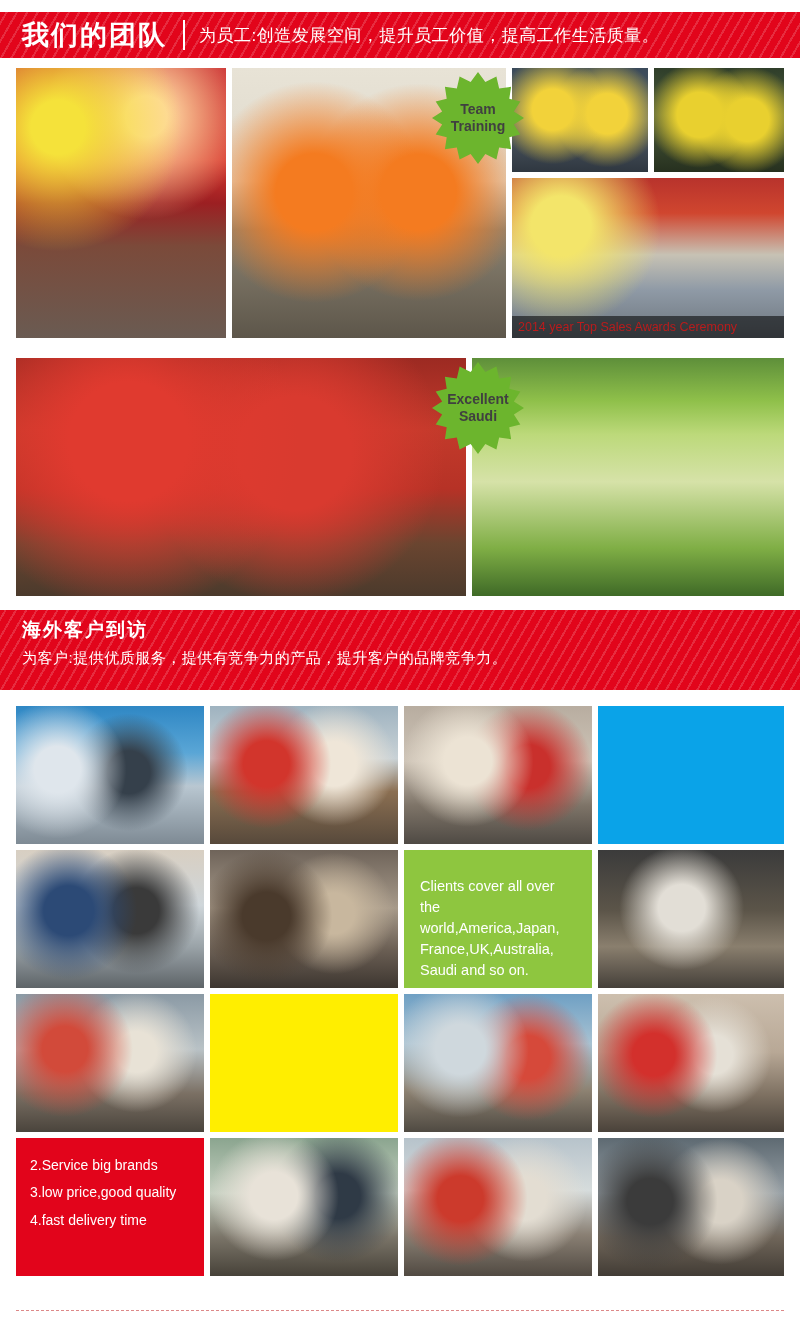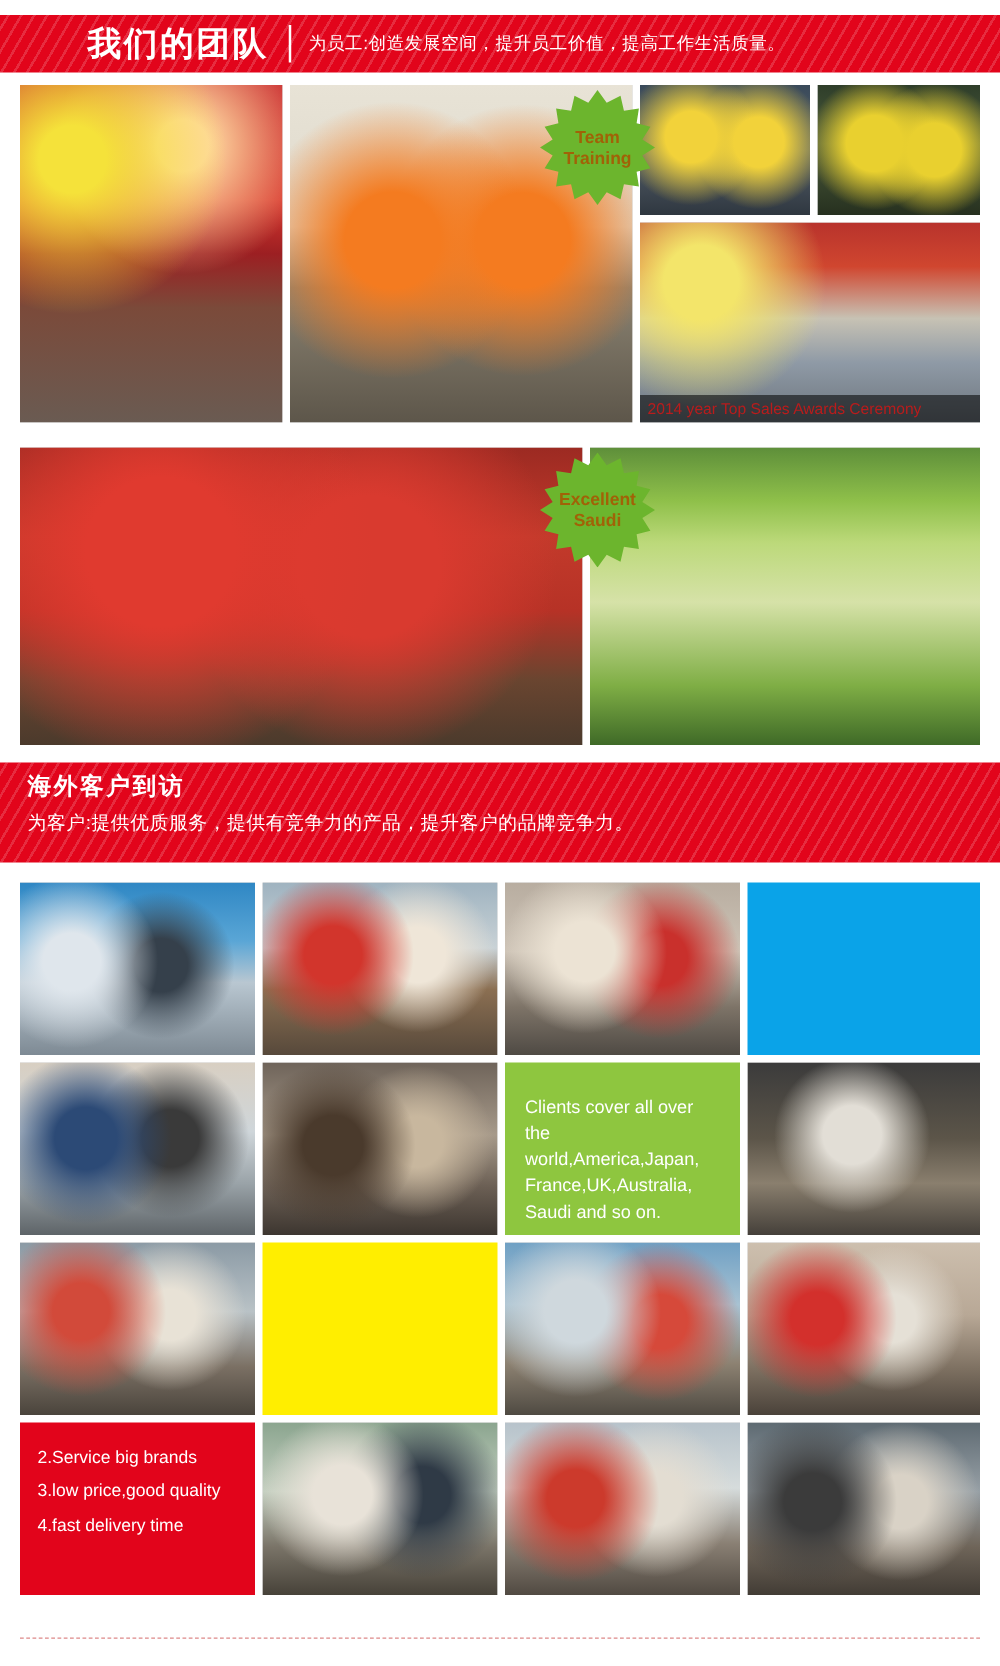--- a/index.html
+++ b/index.html
@@ -46,37 +46,36 @@
     top: 12px;
     height: 46px;
   }
   .hdr-row {
     position: relative;
     display: flex;
     align-items: center;
     height: 100%;
     padding-left: 22px;
     z-index: 2;
-    margin-left: 48px;
   }
   .hdr-cn-title {
     font-size: 27px;
     font-weight: bold;
     letter-spacing: 2px;
     line-height: 1;
     white-space: nowrap;
   }
   .hdr-sep {
     width: 2px;
     height: 30px;
     background: #fff;
     margin: 0 14px 0 16px;
   }
   .hdr-sub {
-    font-size: 14px;
+    font-size: 17px;
     letter-spacing: 0.5px;
     white-space: nowrap;
   }
 
   
   .tile {
     position: absolute;
     overflow: hidden;
     background: #cfcfcf;
   }
@@ -119,21 +118,21 @@
     );
   }
   .burst .btxt {
     position: absolute;
     left: 0; top: 0;
     width: 92px; height: 92px;
     display: flex;
     flex-direction: column;
     align-items: center;
     justify-content: center;
-    color: #a16207;
+    color: #404040;
     font-size: 14px;
     font-weight: bold;
     line-height: 1.25;
     text-align: center;
     white-space: pre-line;
   }
 
   
   #section2-header {
     top: 610px;

